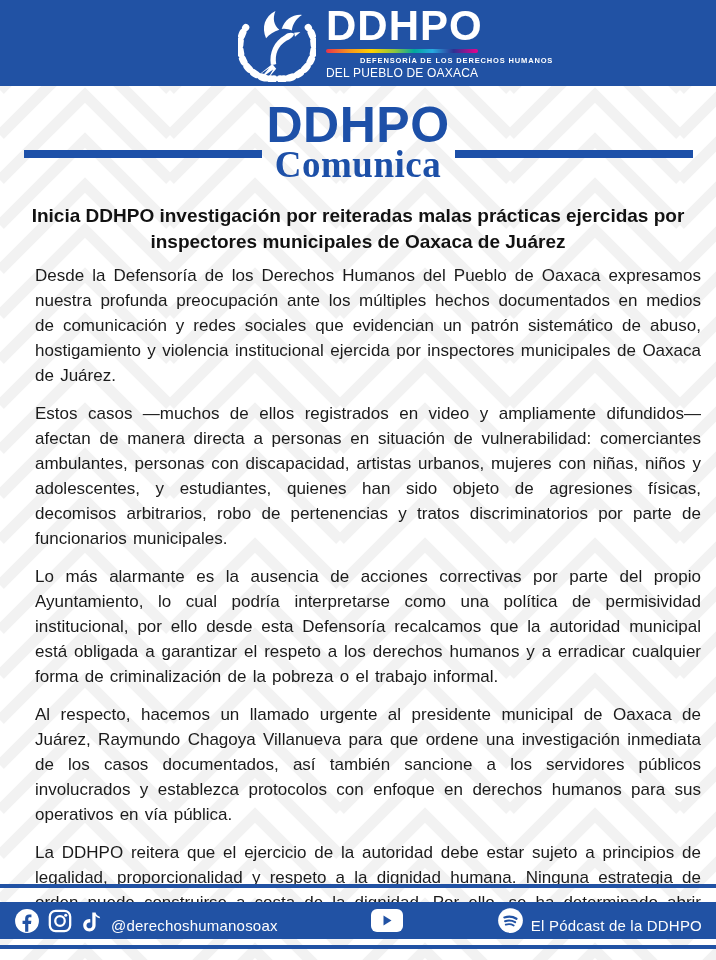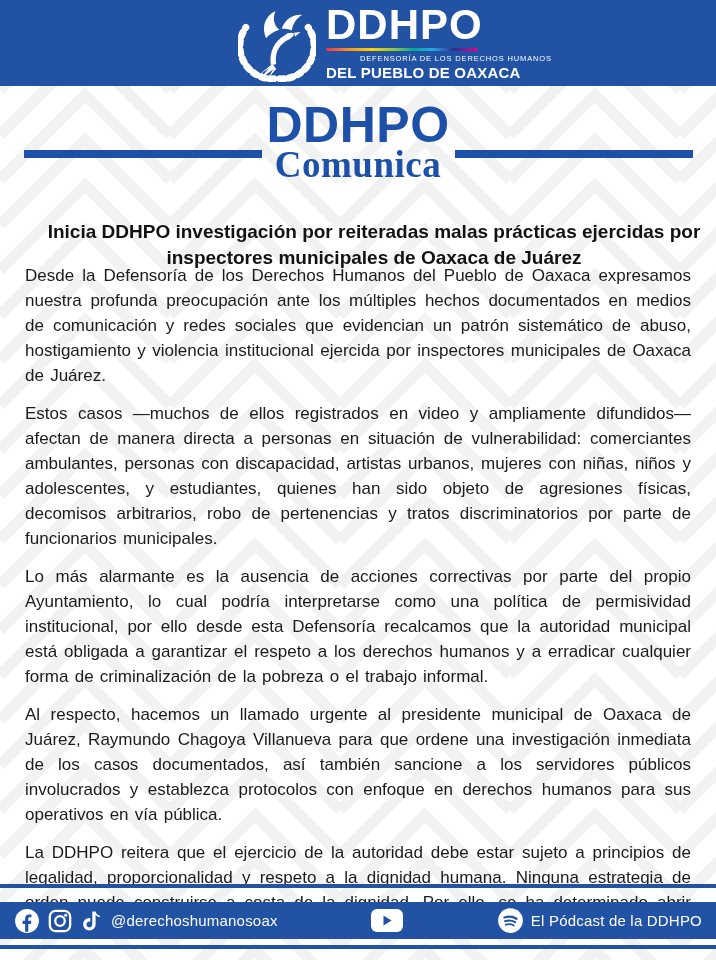--- a/index.html
+++ b/index.html
@@ -19,61 +19,61 @@
   .logo-wreath{width:78px;height:78px;flex:0 0 auto;}
   .logo-textblock{display:flex;flex-direction:column;width:152px;}
   .logo-acronym{
     color:#fff;font-size:42px;font-weight:800;line-height:0.95;
     letter-spacing:1px;
   }
   .rainbow-bar{
     height:3.5px;width:100%;margin-top:3px;border-radius:2px;
     background:linear-gradient(90deg,#e8334a 0%,#f7941d 15%,#ffd200 30%,#8dc63f 45%,#00a79d 58%,#27aae1 70%,#2e3192 84%,#ec008c 100%);
   }
-  .org-line1{color:#fff;font-size:7.5px;font-weight:400;letter-spacing:0.85px;margin-top:3px;white-space:nowrap;padding-left:34px;}
-  .org-line2{color:#fff;font-size:15px;font-weight:700;letter-spacing:0.2px;margin-top:1px;white-space:nowrap;}
+  .org-line1{color:#fff;font-size:7.5px;font-weight:700;letter-spacing:0.85px;margin-top:3px;white-space:nowrap;padding-left:34px;}
+  .org-line2{color:#fff;font-size:12px;font-weight:400;letter-spacing:0.2px;margin-top:1px;white-space:nowrap;}
   
   .title-block{position:absolute;top:100px;left:0;width:716px;text-align:center;z-index:1;}
   .main-title{
     margin:0;color:#1d50a8;font-size:50px;font-weight:800;
     line-height:1;letter-spacing:0.5px;
   }
   .sub-title{
     margin:-4px 0 0 0;color:#1d50a8;font-size:37px;font-weight:800;
     line-height:1;letter-spacing:0.5px;font-family:Liberation Serif, serif;
   }
   .title-divider{
     position:absolute;top:150px;height:8px;background:#1d50a8;z-index:1;
   }
   .title-divider.left{left:24px;width:238px;}
   .title-divider.right{left:455px;width:238px;}
   
   .headline{
     position:absolute;top:203px;left:30px;width:656px;z-index:1;
-    margin:16px;text-align:center;color:#121212;
+    margin:0;text-align:center;color:#121212;
     font-size:19px;font-weight:700;line-height:1.35;
   }
   
-  .body-text{position:absolute;top:263px;left:25px;width:666px;z-index:1;}
+  .body-text{position:absolute;top:263px;left:35px;width:666px;z-index:1;}
   .body-text p{
     margin:0 0 13px 0;color:#1b1b1b;
     font-size:17px;line-height:25px;text-align:justify;
     word-spacing:1.5px;
   }
   
   .footer-rule{position:absolute;left:0;width:716px;height:4px;background:#2152a4;z-index:2;}
   .footer-rule.top{top:884px;}
   .footer-rule.bottom{top:945px;}
   .social-bar{
     position:absolute;top:902px;left:0;width:716px;height:37px;
     background:#2152a4;z-index:2;box-sizing:border-box;
     display:flex;align-items:center;justify-content:space-between;
     padding:0 14px;
   }
-  .social-group{display:flex;align-items:center;gap:7px;}
+  .social-group{display:flex;align-items:flex-end;gap:7px;}
   .social-handle{
     color:#fdfdfd;font-size:15px;font-weight:400;letter-spacing:0.2px;white-space:nowrap;
   }
   .icon{display:block;}
 </style>
 </head>
 <body>
 
 <div class="page">
 

